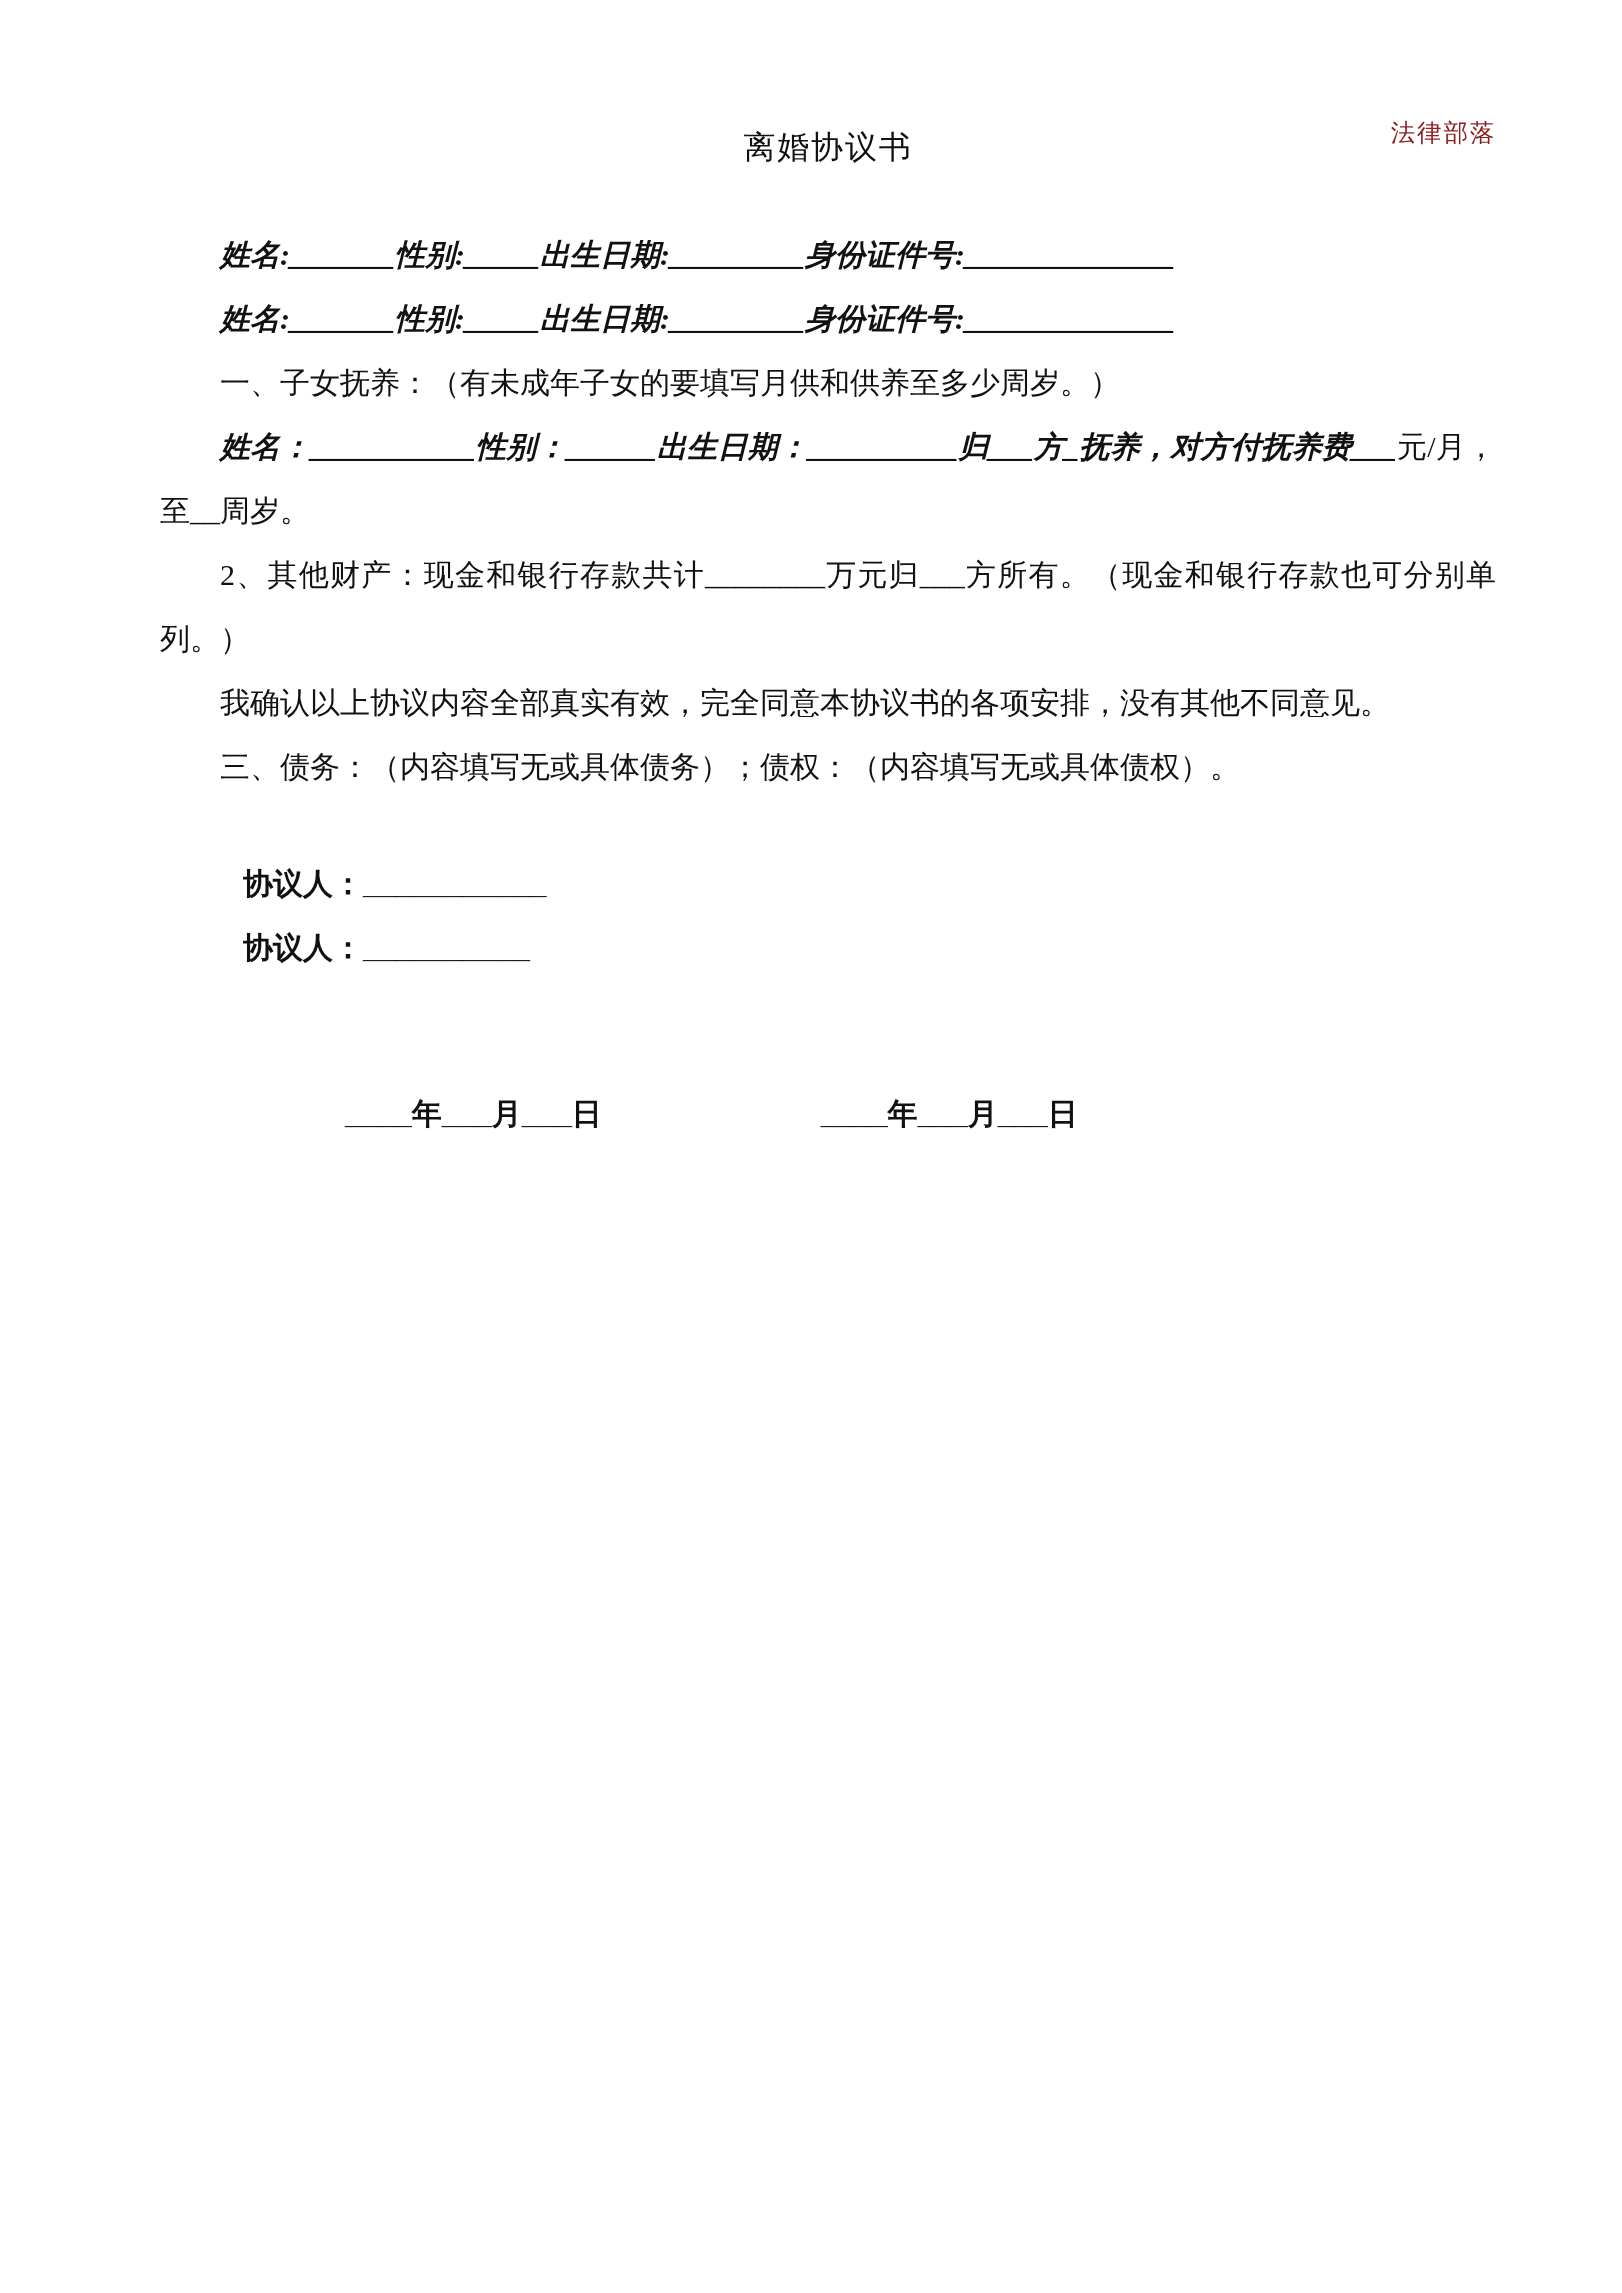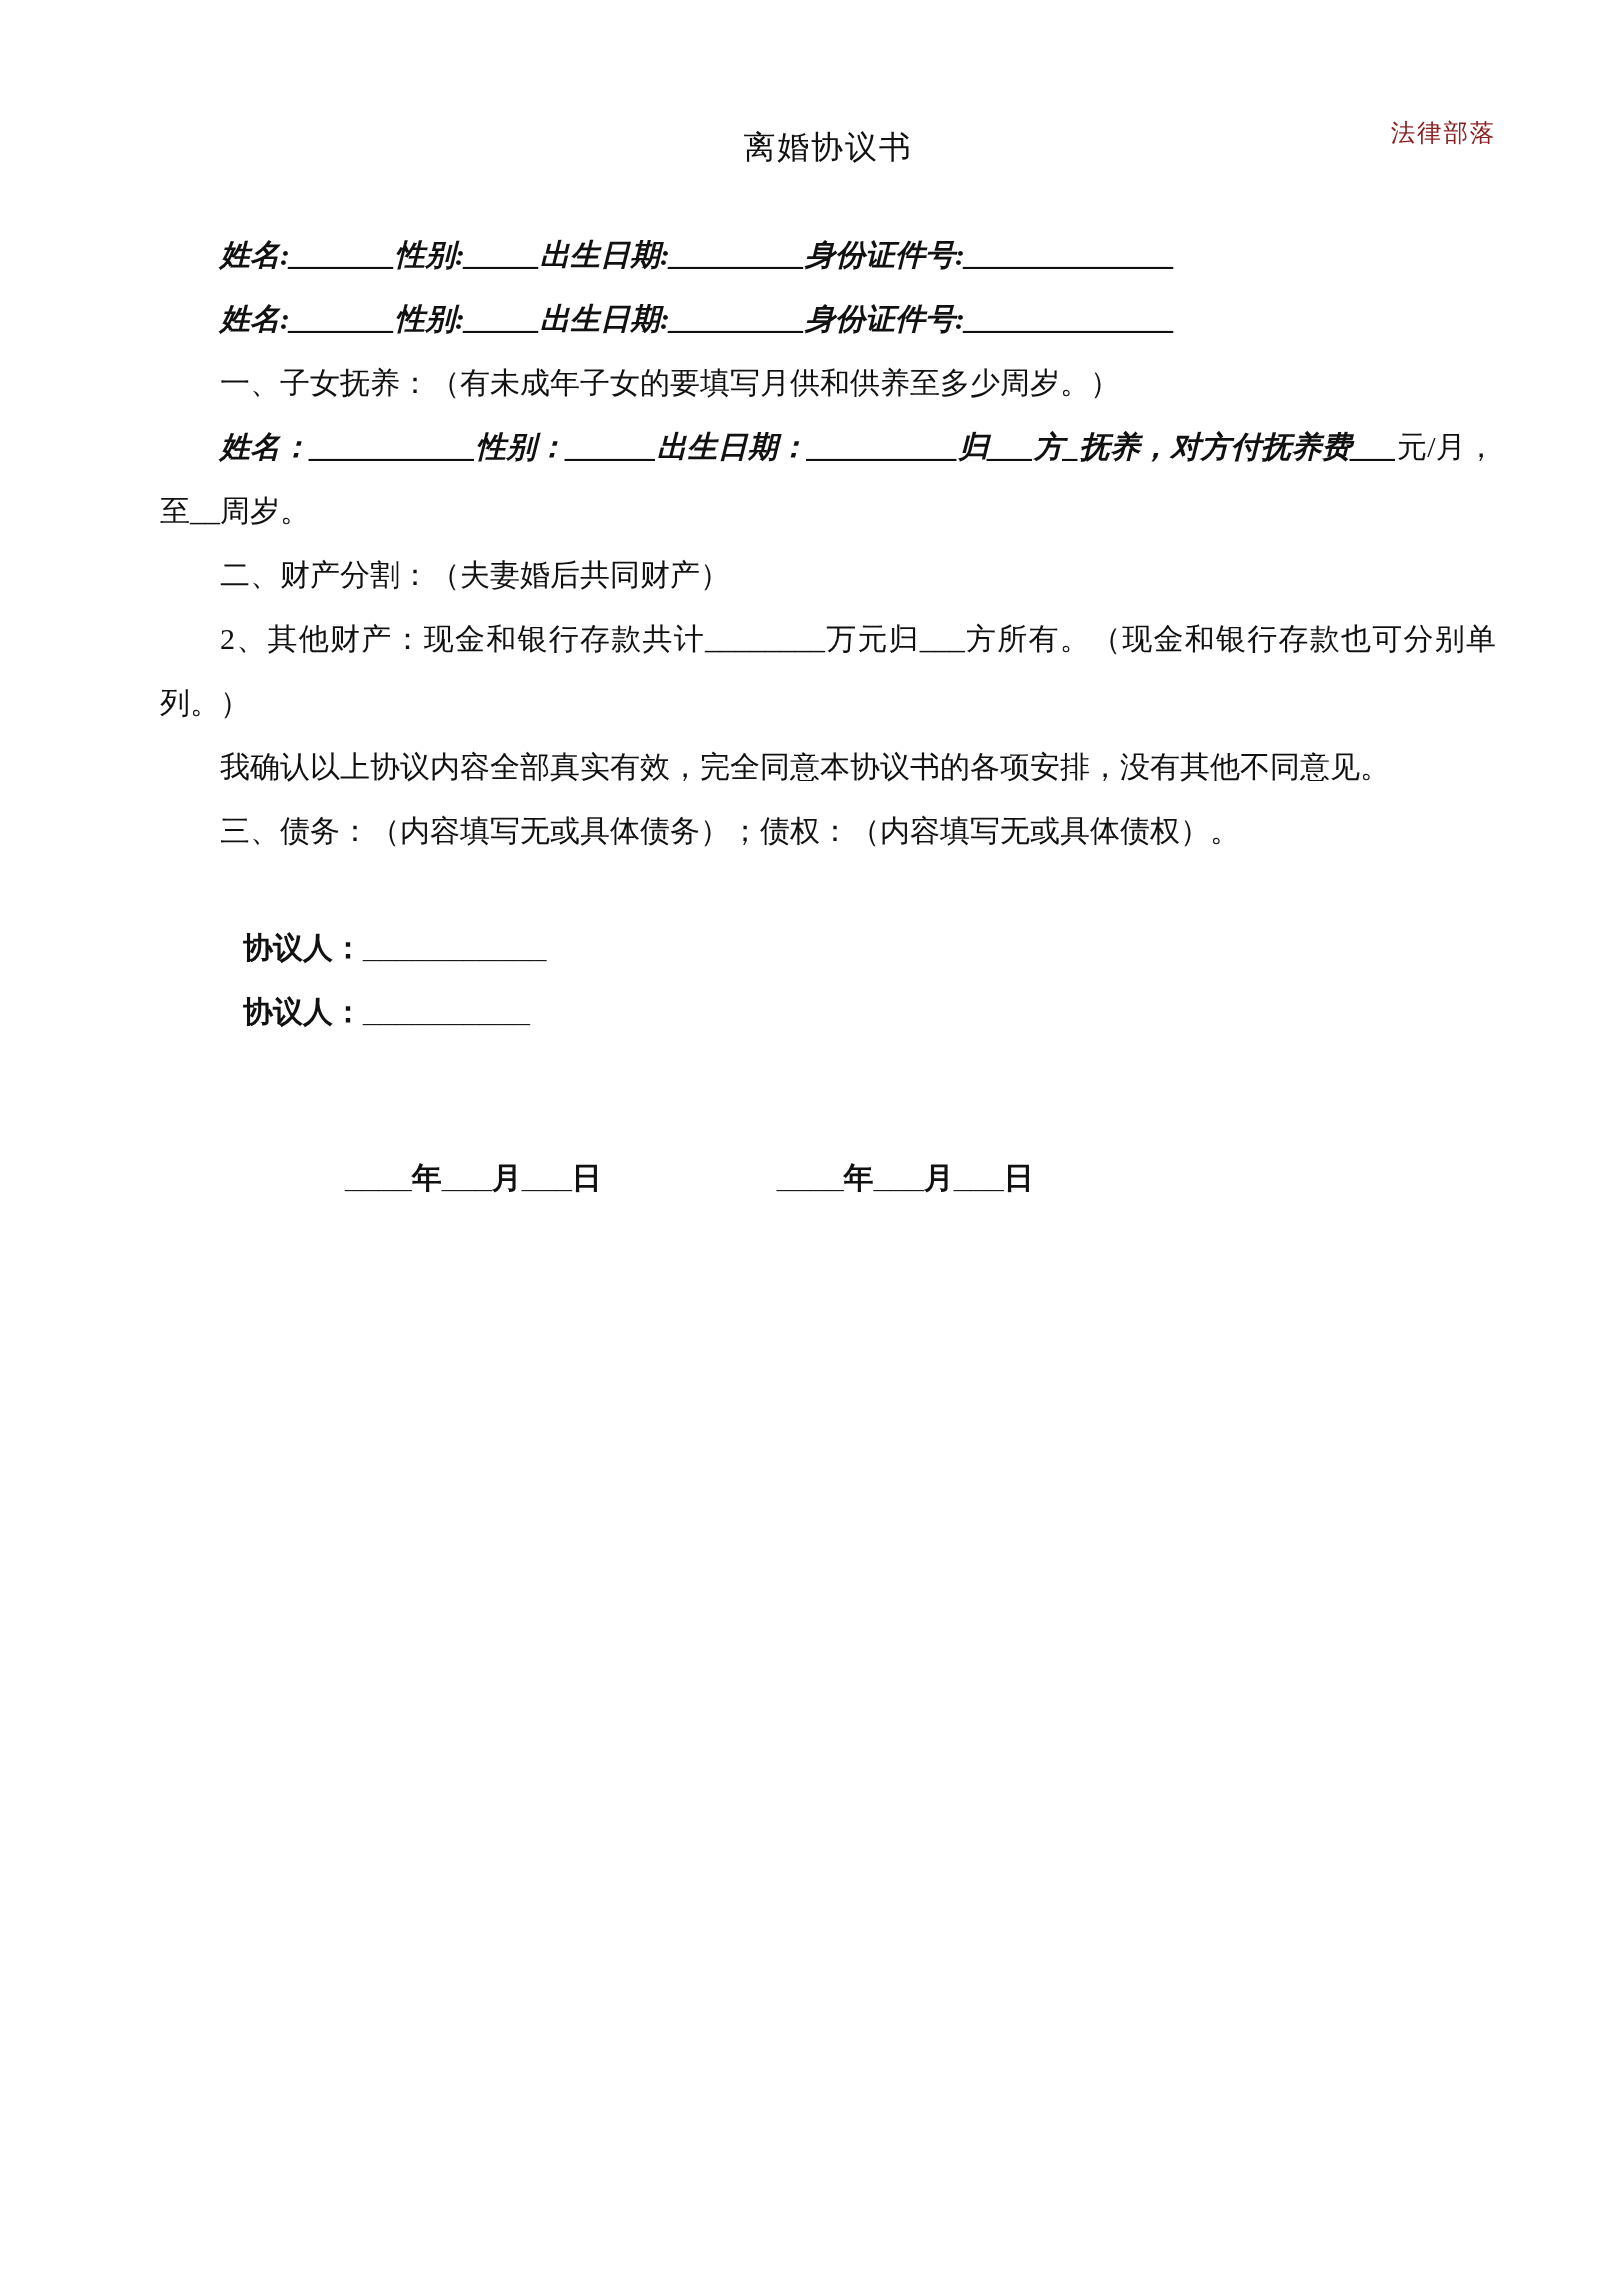--- a/index.html
+++ b/index.html
@@ -61,38 +61,38 @@
   }
   .sig-row .sig-a { margin-right: 118px; }
   .date-row {
     display: flex;
     margin-top: 102px;
     margin-left: 185px;
     font-family: "Liberation Sans", "DejaVu Sans", sans-serif;
     font-weight: bold;
     font-size: 30px;
     line-height: 64px;
+    gap: 44px;
   }
   .date-row .date-a { margin-right: 175px; }
 </style>
 </head>
 <body>
 
 <div class="page">
 
   <div class="watermark">法律部落</div>
 
   <h1 class="doc-title">离婚协议书</h1>
 
   <div class="body-text" id="doc-lines">
       <p class="line indent"><span class="b">姓名:_______性别:_____出生日期:_________身份证件号:______________</span></p>
       <p class="line indent"><span class="b">姓名:_______性别:_____出生日期:_________身份证件号:______________</span></p>
       <p class="line indent"><span>一、子女抚养：（有未成年子女的要填写月供和供养至多少周岁。）</span></p>
       <p class="line indent"><span class="b">姓名：___________性别：______出生日期：__________归___方_抚养，对方付抚养费___</span><span>元/月，至__周岁。</span></p>
-      <p class="line indent"><span>二、财产分割：（夫妻婚后共同财产）</span></p>
       <p class="line indent"><span>2、其他财产：现金和银行存款共计________万元归___方所有。（现金和银行存款也可分别单列。）</span></p>
       <p class="line indent"><span>我确认以上协议内容全部真实有效，完全同意本协议书的各项安排，没有其他不同意见。</span></p>
       <p class="line indent"><span>三、债务：（内容填写无或具体债务）；债权：（内容填写无或具体债权）。</span></p>
     </div>
 
   <div class="sig-row">
     <span class="sig-a">协议人：___________</span>
     <span class="sig-b">协议人：__________</span>
   </div>
 

